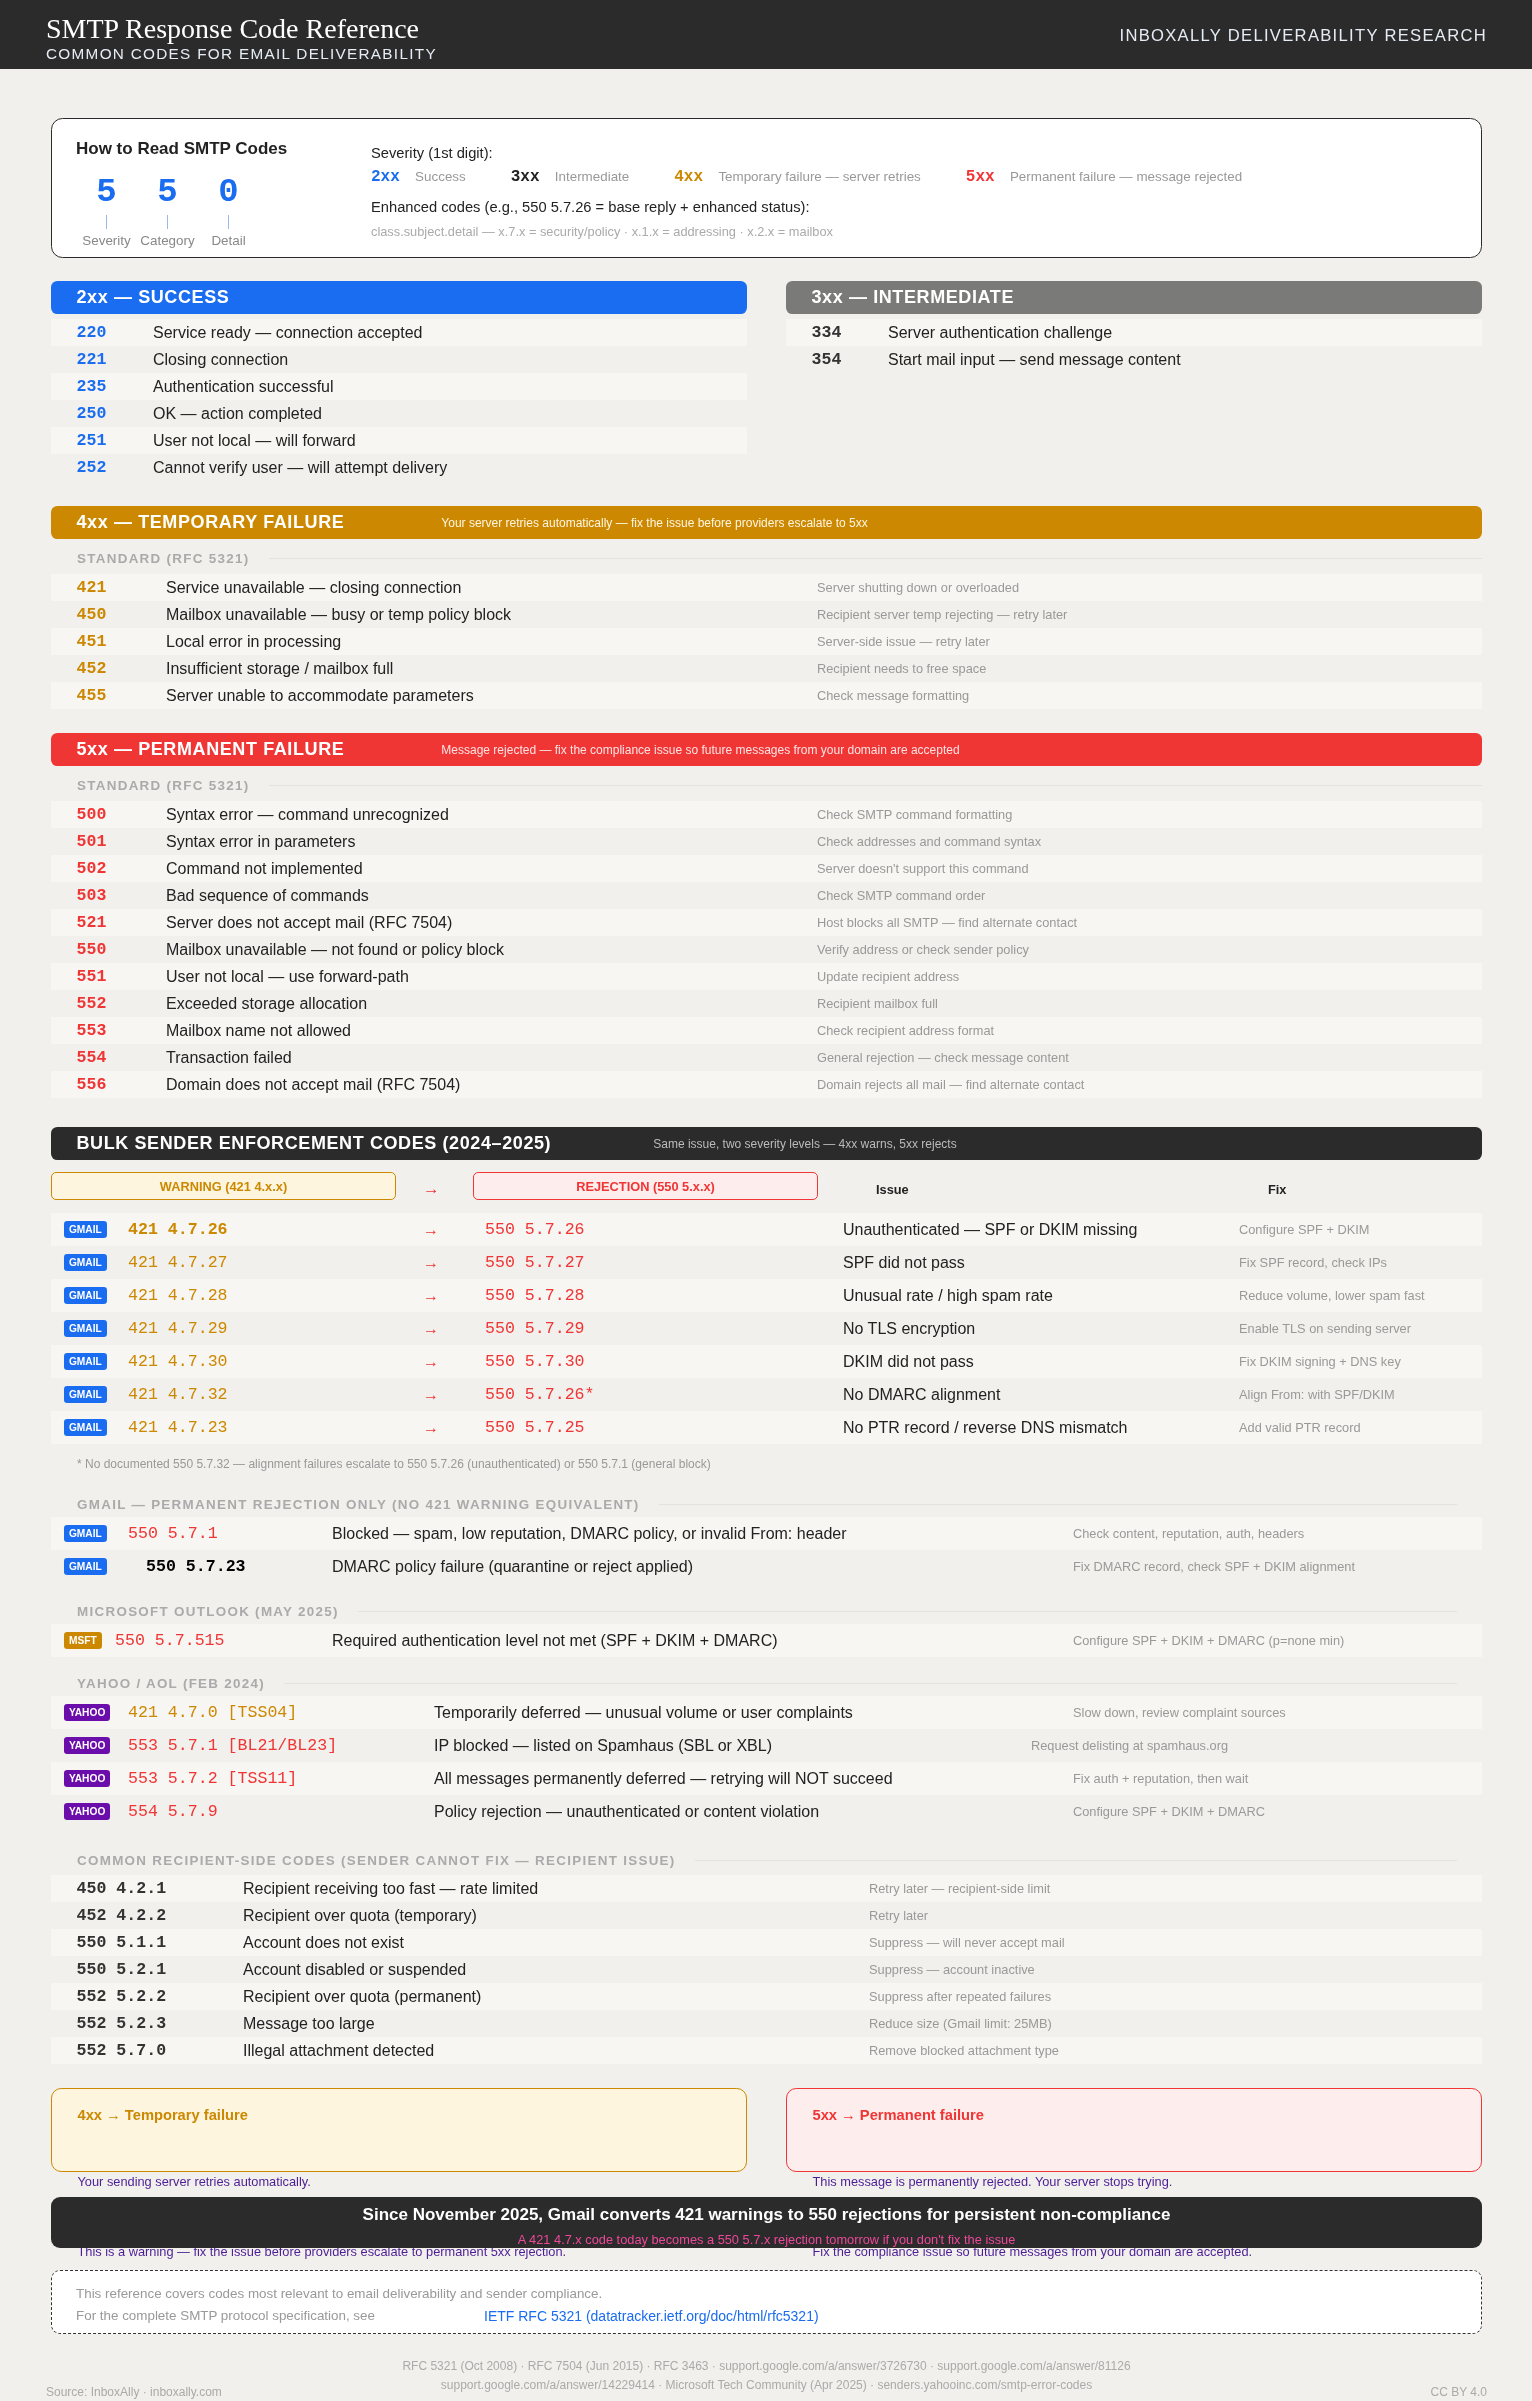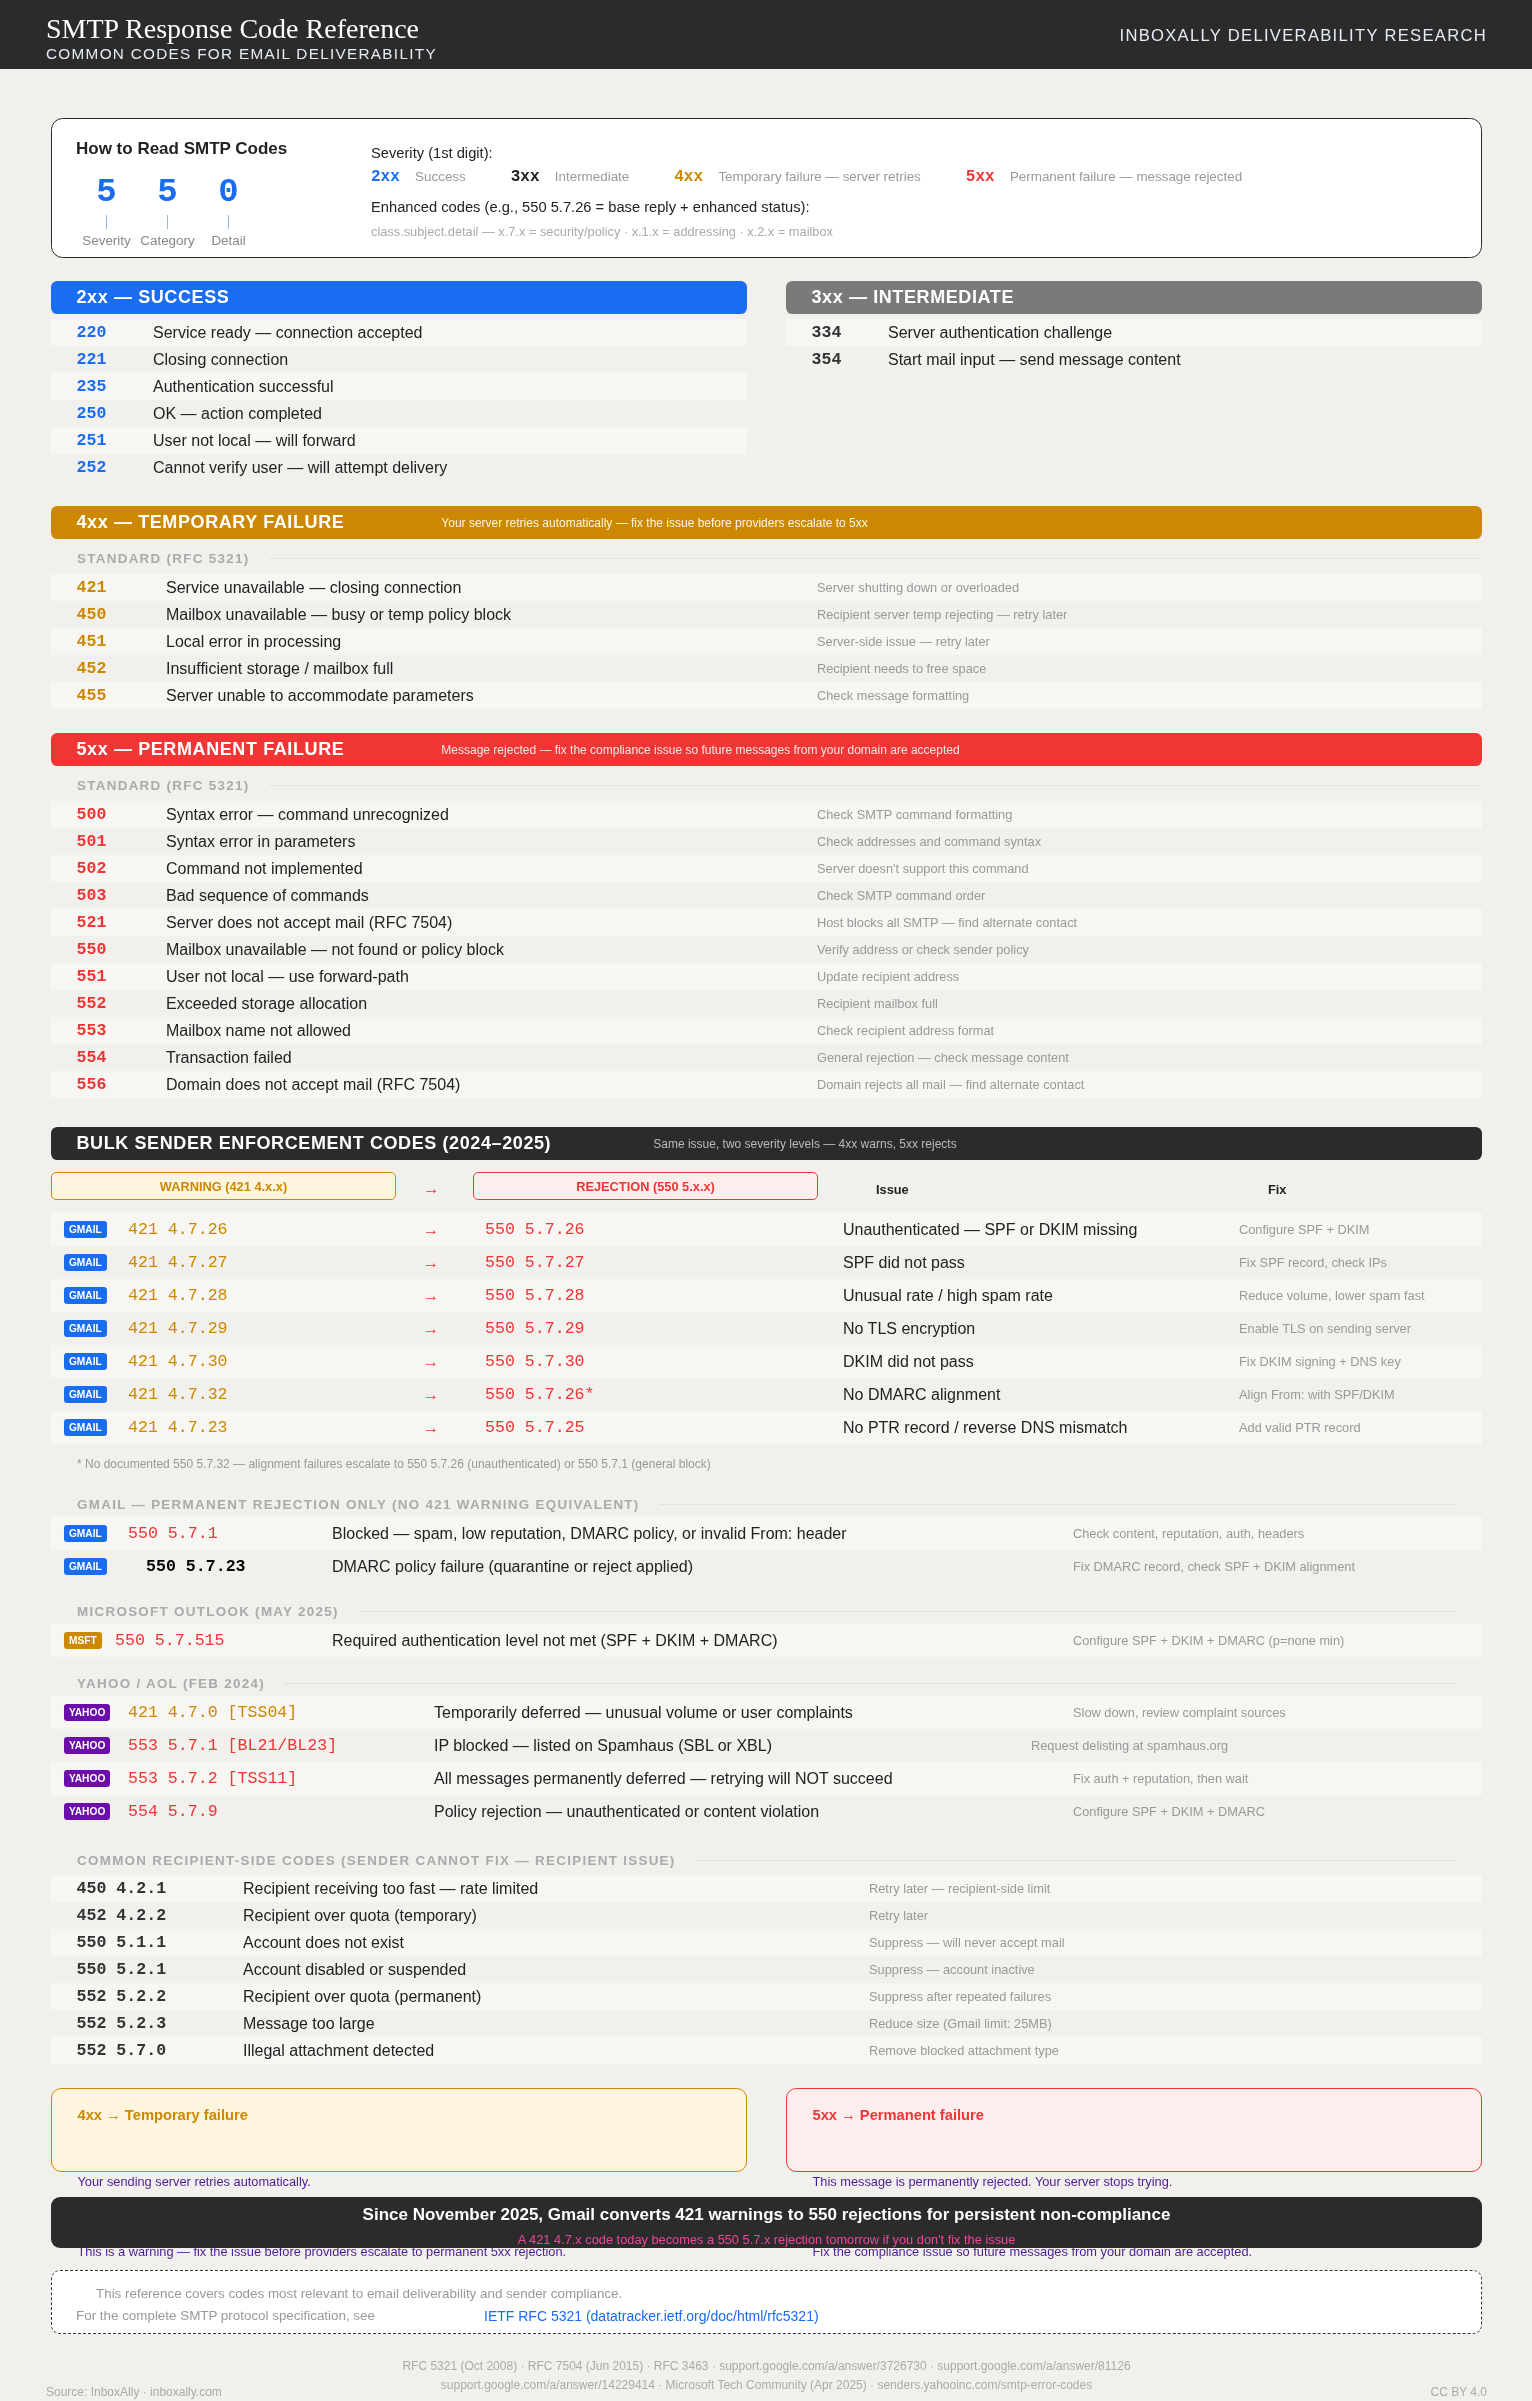--- a/index.html
+++ b/index.html
@@ -58,21 +58,21 @@
 
   .callout { position: absolute; top: 2088px; height: 84px; border-radius: 10.2px; padding: 18px 25.5px; }
   .callout .ct { font-size: 14.7px; font-weight: bold; margin-bottom: 6.4px; }
   .callout .cl { font-size: 12.8px; color: #4c1d95; line-height: 22px; margin-top: 48px; }
 
   .banner { position: absolute; left: 51px; top: 2197px; width: 1431px; height: 51px; background: #2b2b2b; border-radius: 9px; text-align: center; color: #fff; }
   .banner .b1 { font-size: 17px; font-weight: bold; margin-top: 7.7px; }
   .banner .b2 { font-size: 12.8px; color: #ec4899; margin-top: 7px; }
 
   .refbox { position: absolute; left: 51px; top: 2270px; width: 1431px; height: 64px; border: 1.9px dashed #333; border-radius: 9px; background: #fff; }
-  .refbox .r1 { position: absolute; left: 24px; top: 15.3px; font-size: 13.4px; color: #999; margin-left: 20px; }
+  .refbox .r1 { position: absolute; left: 24px; top: 15.3px; font-size: 13.4px; color: #999; }
   .refbox .r2 { position: absolute; left: 24px; top: 37px; font-size: 13.4px; color: #999; }
   .refbox .link { position: absolute; left: 432px; top: 37px; font-size: 14px; color: #1a6cf0; text-decoration: none; }
 
   .sources { position: absolute; top: 2357px; width: 1533px; text-align: center; font-size: 12px; color: #aaa; line-height: 19px; }
   .src-left { position: absolute; left: 46px; top: 2385px; font-size: 12px; color: #aaa; }
   .src-right { position: absolute; right: 46px; top: 2385px; font-size: 12px; color: #aaa; }
 </style>
 </head>
 <body>
 
@@ -277,21 +277,21 @@
 </div>
 <div class="colhead-box" style="left:51px;top:1172px;width:345px;background:#fdf5de;border:1.3px solid #cc8800;color:#cc8800;">WARNING (421 4.x.x)</div>
 <div style="position:absolute;left:423px;top:1179px;font-size:16.6px;color:#f03535;">→</div>
 <div class="colhead-box" style="left:473px;top:1172px;width:345px;background:#fdeded;border:1.3px solid #f03535;color:#f03535;">REJECTION (550 5.x.x)</div>
 <div style="position:absolute;left:876px;top:1182px;font-size:12.8px;font-weight:bold;">Issue</div>
 <div style="position:absolute;left:1268px;top:1182px;font-size:12.8px;font-weight:bold;">Fix</div>
 
 <div class="rows" style="left:51px;top:1213px;width:1431px;">
   <div class="row" style="height:33px">
       <span class="badge" style="background:#1a6cf0">GMAIL</span>
-      <span class="code" style="left:77px;color:#cc8800;font-weight:normal">421 4.7.26</span>
+      <span class="code" style="left:77px;color:#cc8800;font-weight:bold">421 4.7.26</span>
       <span class="desc" style="left:372px;color:#f03535">→</span>
       <span class="code" style="left:434px;color:#f03535;font-weight:normal">550 5.7.26</span>
       <span class="desc" style="left:792px">Unauthenticated — SPF or DKIM missing</span>
       <span class="fix" style="left:1188px">Configure SPF + DKIM</span>
     </div>
   <div class="row" style="height:33px">
       <span class="badge" style="background:#1a6cf0">GMAIL</span>
       <span class="code" style="left:77px;color:#cc8800;font-weight:normal">421 4.7.27</span>
       <span class="desc" style="left:372px;color:#f03535">→</span>
       <span class="code" style="left:434px;color:#f03535;font-weight:normal">550 5.7.27</span>

